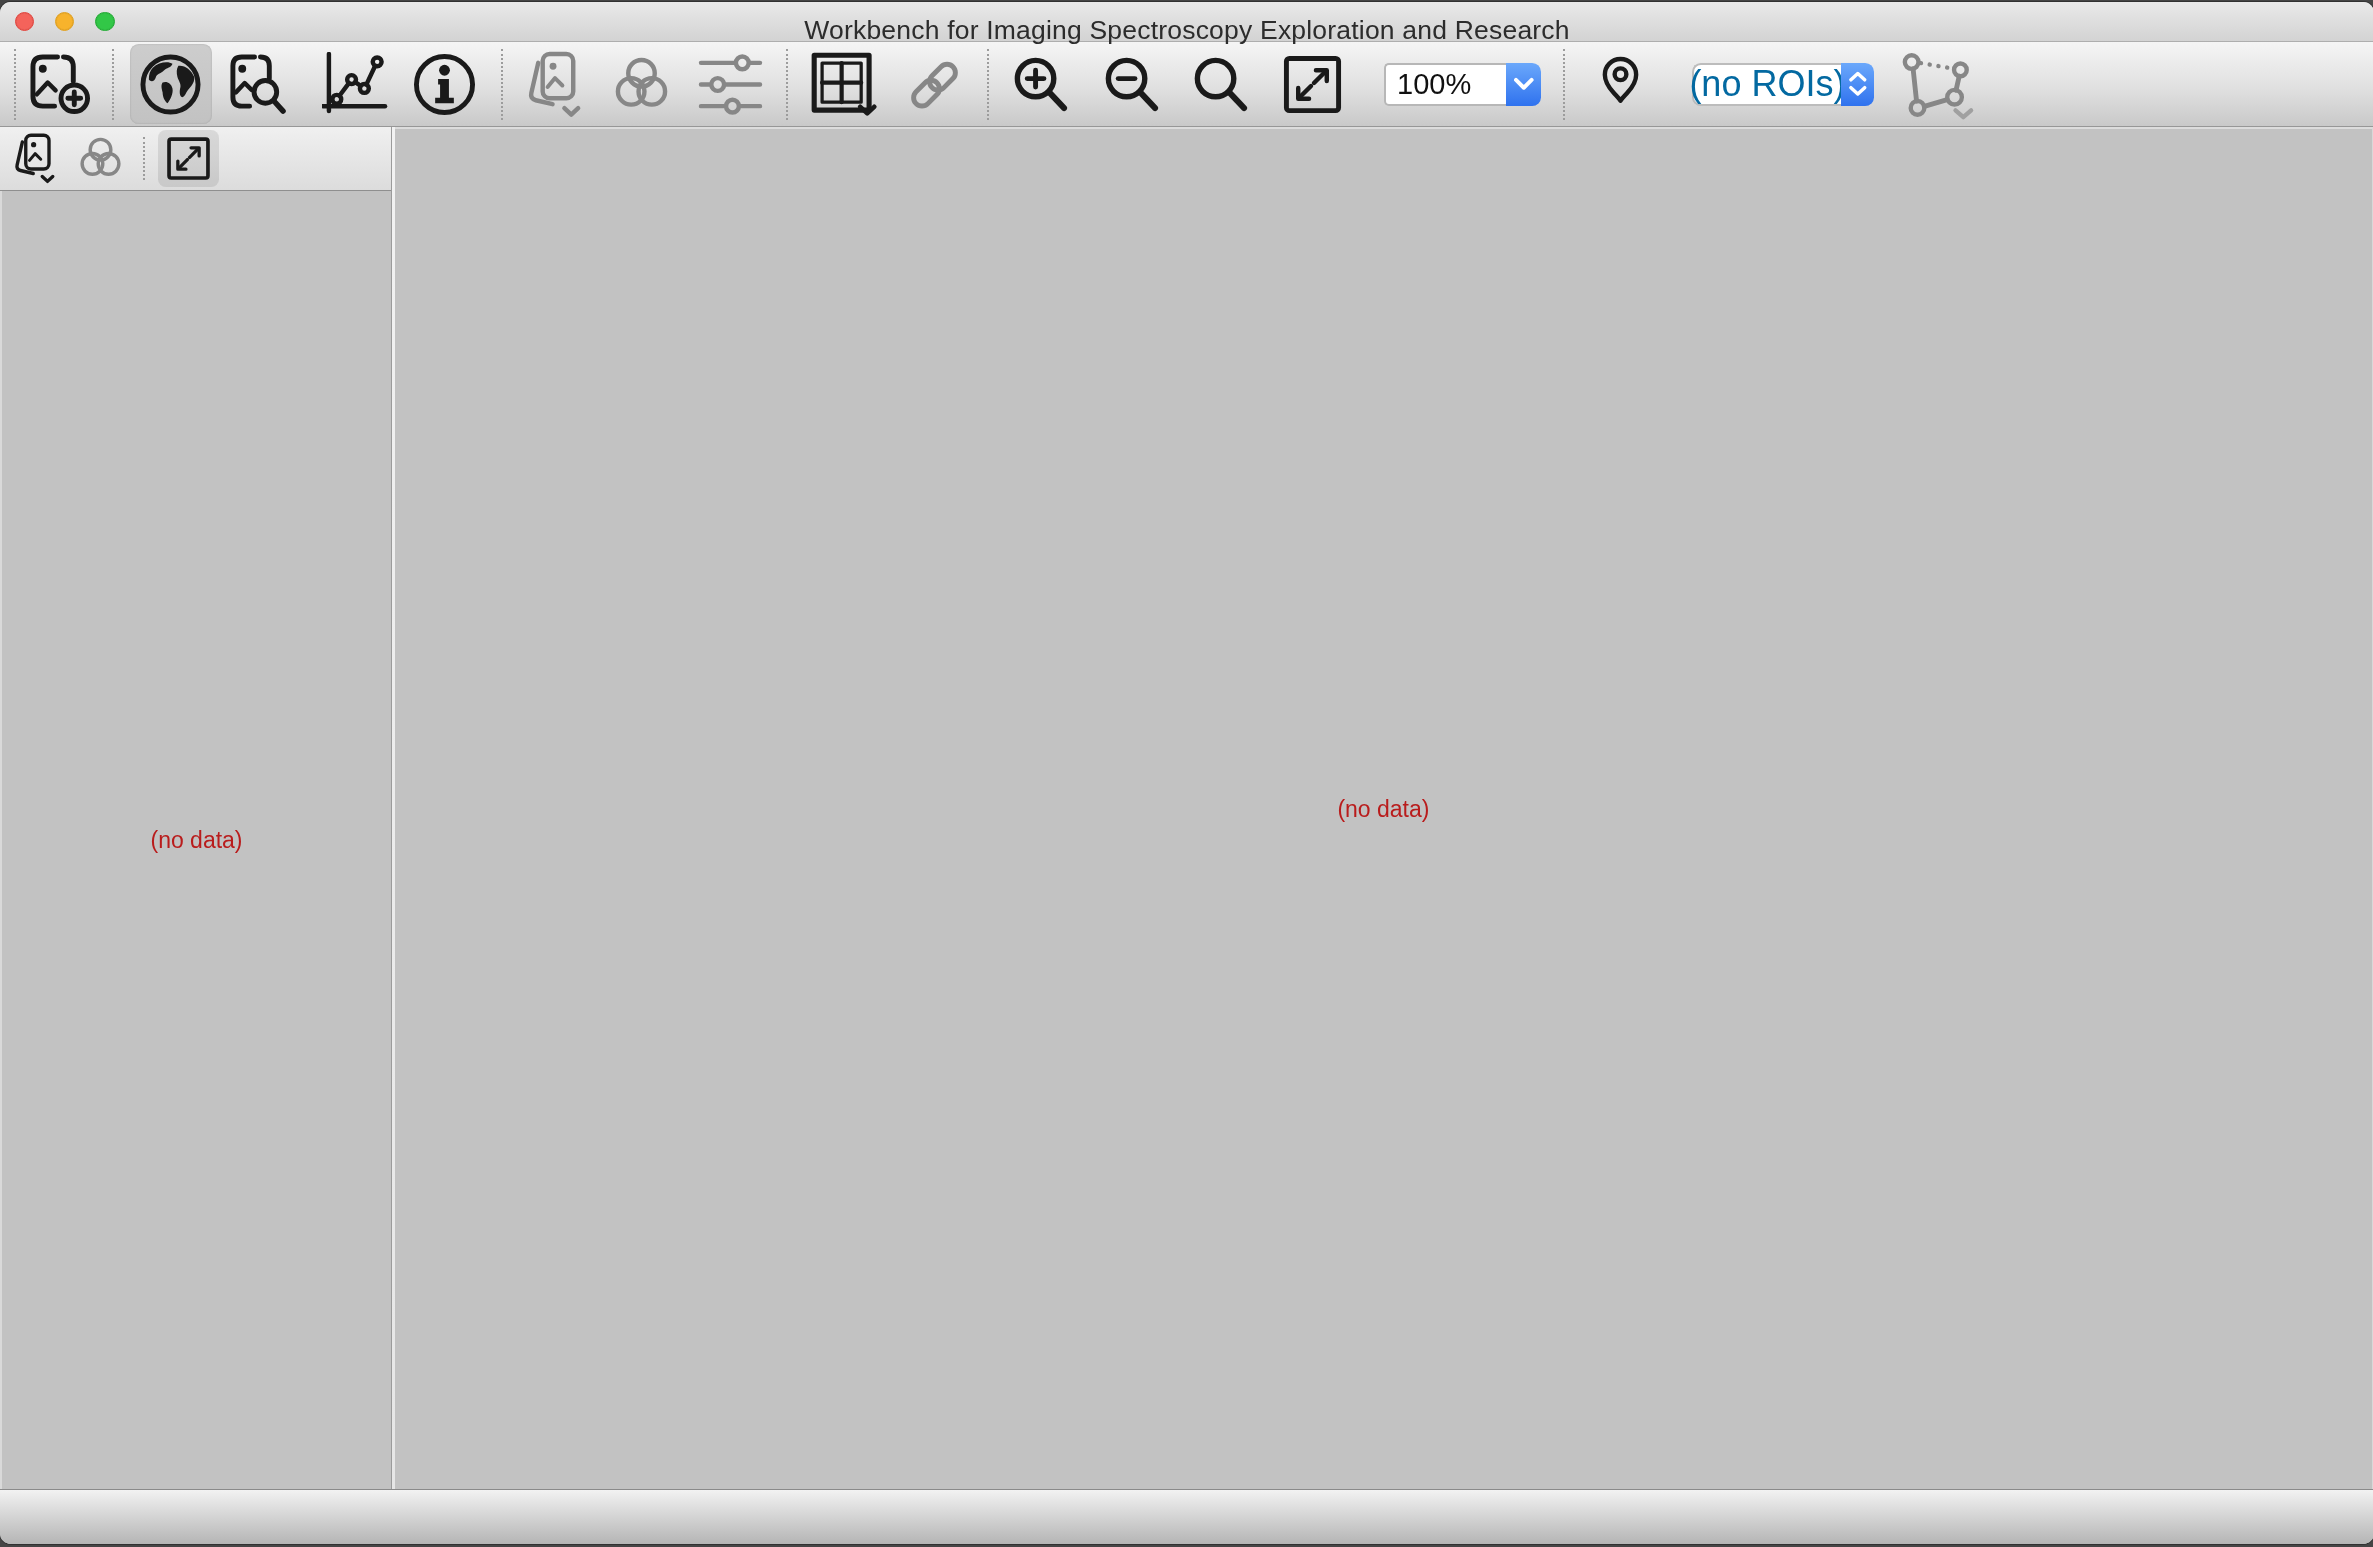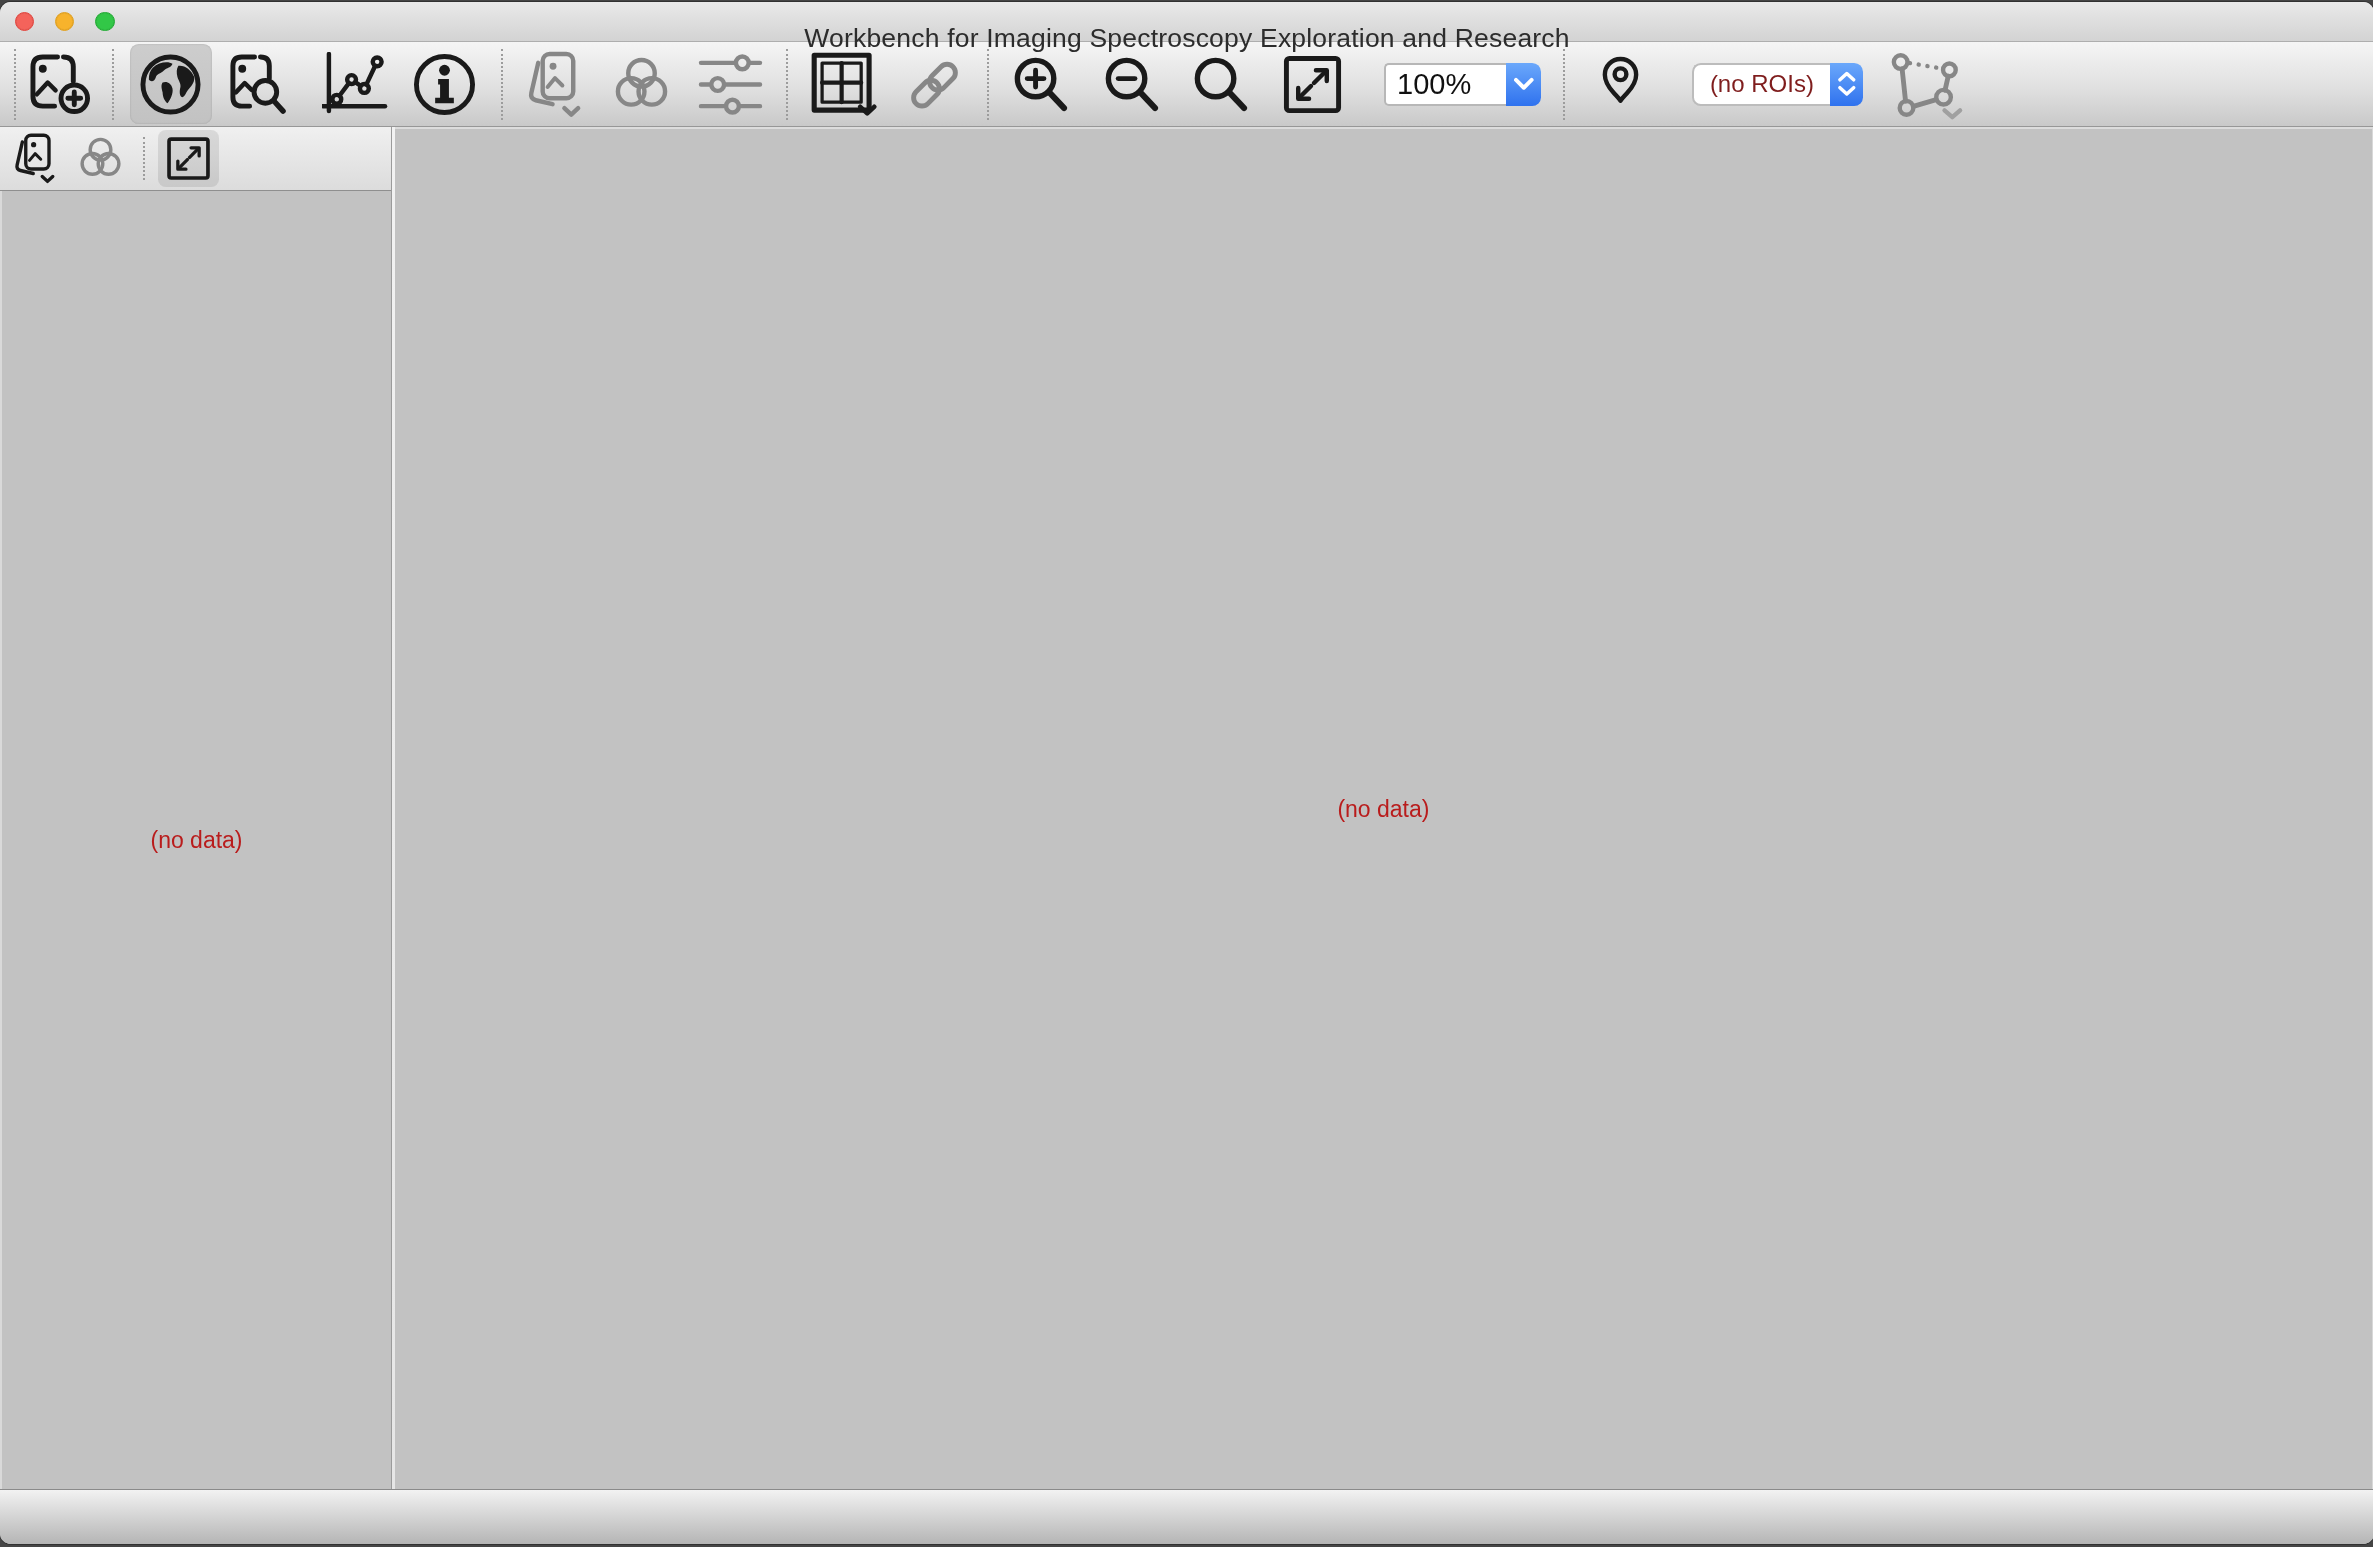--- a/index.html
+++ b/index.html
@@ -20,21 +20,21 @@
     height:39px;flex:0 0 auto;position:relative;
     background:linear-gradient(180deg,#e9e9e9,#d3d3d3);
     border-bottom:1px solid #aeaeae;
   }
   .traffic{position:absolute;left:14.7px;top:9.8px;display:flex;gap:20.6px;}
   .tl{width:19.6px;height:19.6px;border-radius:50%;display:block;box-shadow:inset 0 0 1px rgba(0,0,0,.25);}
   .tl.red{background:#f4635b;border:1px solid #e2463f;box-sizing:border-box;}
   .tl.yellow{background:#f7b32c;border:1px solid #e0a122;box-sizing:border-box;}
   .tl.green{background:#32c747;border:1px solid #24ab36;box-sizing:border-box;}
   .wtitle{
-    position:absolute;left:0;right:0;top:16px;height:36px;line-height:41px;
+    position:absolute;left:0;right:0;top:8px;height:36px;line-height:41px;
     text-align:center;font-size:26.5px;font-weight:500;color:#2c2c2c;letter-spacing:0.2px;
   }
   
   .toolbar{
     height:84px;flex:0 0 auto;display:flex;align-items:center;
     background:linear-gradient(180deg,#f5f5f5,#e0e0e0 55%,#c9c9c9);
     border-bottom:1px solid #979797;white-space:nowrap;
   }
   .tsep{width:0;height:71px;border-left:2.9px dotted #9c9c9c;flex:0 0 auto;}
   .psep{width:0;height:43px;border-left:2.9px dotted #9c9c9c;flex:0 0 auto;}
@@ -53,22 +53,22 @@
   .combo-field{
     width:122px;background:#ffffff;border:2px solid #b7b7b7;border-right:0;
     border-radius:4.9px 0 0 4.9px;font-size:29px;color:#101010;
     display:flex;align-items:center;padding-left:10.8px;box-sizing:border-box;
   }
   .combo-btn{
     width:35px;background:linear-gradient(180deg,#6ba8fb,#2f72ee);
     border-radius:0 8.8px 8.8px 0;display:flex;align-items:center;justify-content:center;
   }
   .popup-field{
-    width:138px;background:#ffffff;border:2px solid #bcbcbc;border-right:0;
-    border-radius:8.8px 0 0 8.8px;font-size:24px;color:#7f1d1d;
+    width:149px;background:#ffffff;border:2px solid #bcbcbc;border-right:0;
+    border-radius:8.8px 0 0 8.8px;font-size:36px;color:#0369a1;
     display:flex;align-items:center;justify-content:center;box-sizing:border-box;
   }
   .popup-btn{
     width:33px;background:linear-gradient(180deg,#6ba8fb,#2f72ee);
     border-radius:0 8.8px 8.8px 0;display:flex;align-items:center;justify-content:center;
   }
   
   .content{flex:1 1 auto;display:flex;min-height:0;}
   .context-panel{
     width:392px;flex:0 0 auto;display:flex;flex-direction:column;

